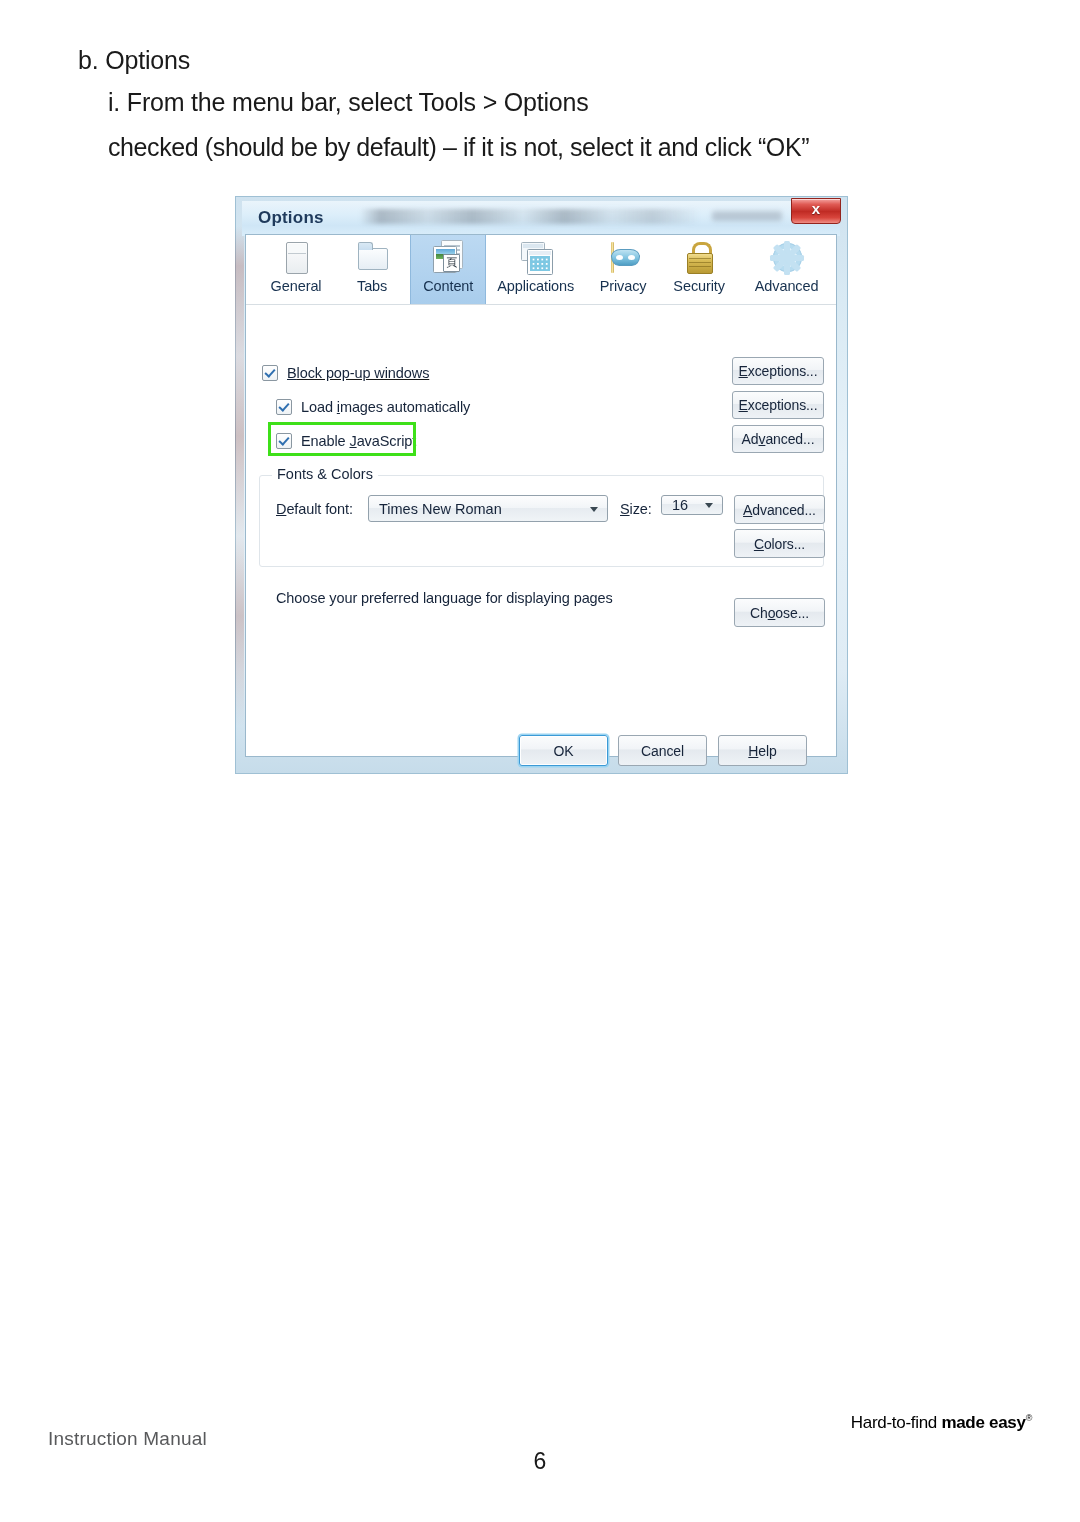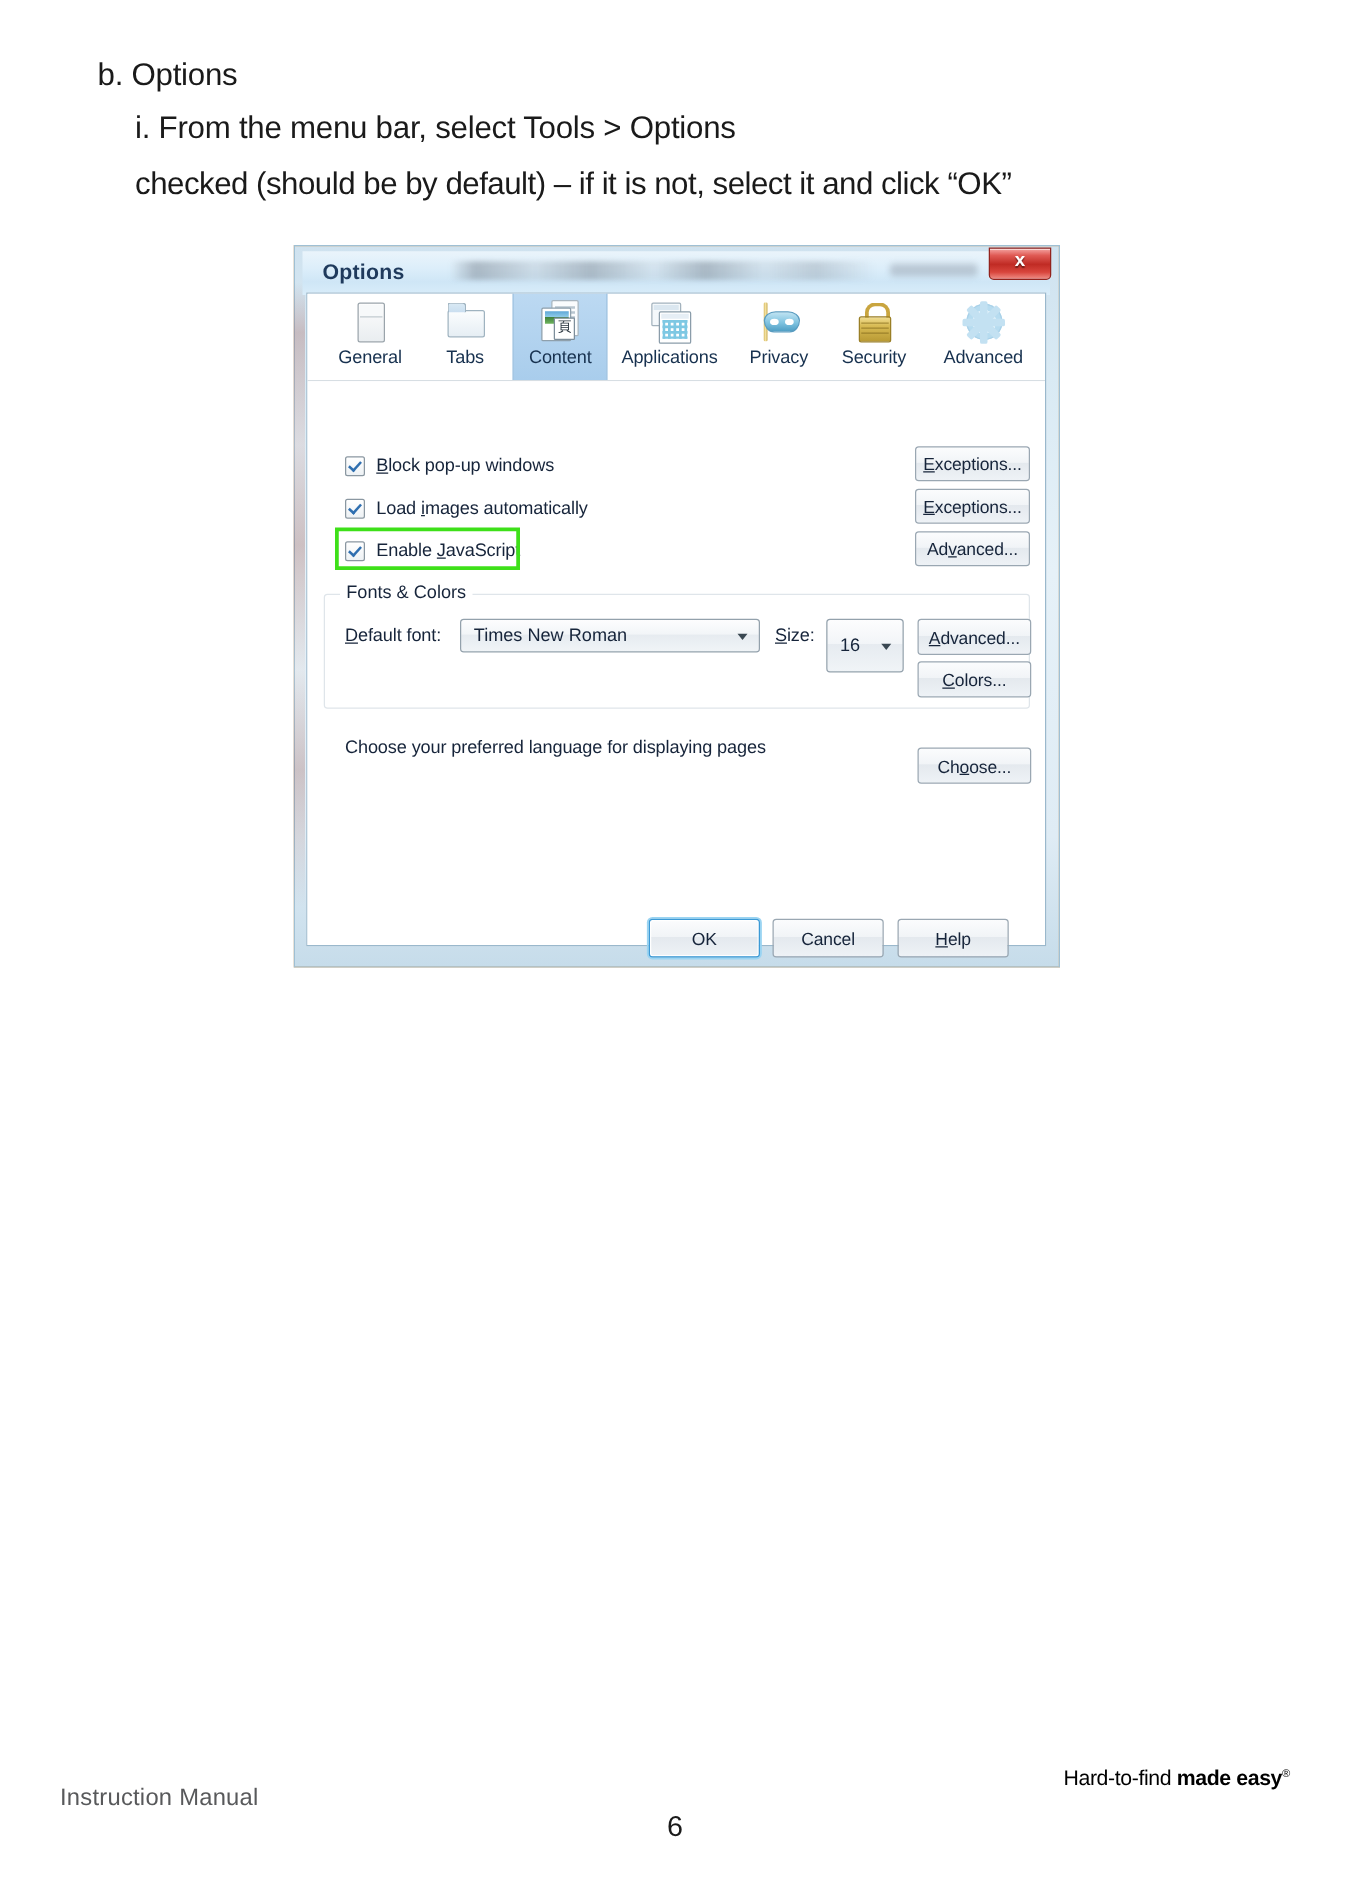--- a/index.html
+++ b/index.html
@@ -49,21 +49,21 @@
   }
   .line-c .l2 { display:block; }
 
   
   .shot {
     position: absolute;
     left: 235px;
     top: 196px;
     width: 613px;
     height: 578px;
-    background: #fdba74;
+    background: #86efac;
   }
   
   .shot-frame {
     position: absolute;
     inset: 0;
     background: linear-gradient(180deg,#cfe2ef 0%, #d9eaf4 18%, #e6f1f8 45%, #dfecf5 82%, #c6dcea 100%);
     border: 1px solid #9fc0d4;
     box-sizing: border-box;
   }
   
@@ -574,21 +574,21 @@
           <div class="ic-gear-t" style="transform:rotate(45deg)"></div>
           <div class="ic-gear-t" style="transform:rotate(90deg)"></div>
           <div class="ic-gear-t" style="transform:rotate(135deg)"></div>
         </div>
         <div class="tb-lbl">Advanced</div>
       </div>
     </div>
 
     <div class="panel">
 
-      <div class="row" style="left:30px; top:60px;">
+      <div class="row" style="left:16px; top:60px;text-decoration:underline;">
         <span class="cbx"></span>
         <span class="cbx-lbl"><span class="u">B</span>lock pop-up windows</span>
       </div>
 
       <div class="row" style="left:30px; top:94px;">
         <span class="cbx"></span>
         <span class="cbx-lbl">Load <span class="u">i</span>mages automatically</span>
       </div>
 
       <div class="row" style="left:30px; top:128px;">
@@ -614,21 +614,21 @@
 
       <div class="lbl" style="left:30px; top:196px;"><span class="u">D</span>efault font:</div>
 
       <div class="combo" style="left:122px; top:190px; width:240px; height:27px;">
         <span class="combo-val">Times New Roman</span>
         <span class="combo-arrow"></span>
       </div>
 
       <div class="lbl" style="left:374px; top:196px;"><span class="u">S</span>ize:</div>
 
-      <div class="combo" style="left:415px; top:190px; width:62px; height:43px;">
+      <div class="combo" style="left:415px; top:190px; width:62px; height:20px;">
         <span class="combo-val">16</span>
         <span class="combo-arrow"></span>
       </div>
 
       <div class="btn" style="left:488px; top:190px; width:89px; height:27px;">
         <span><span class="u">A</span>dvanced...</span>
       </div>
       <div class="btn" style="left:488px; top:224px; width:89px; height:27px;">
         <span><span class="u">C</span>olors...</span>
       </div>

